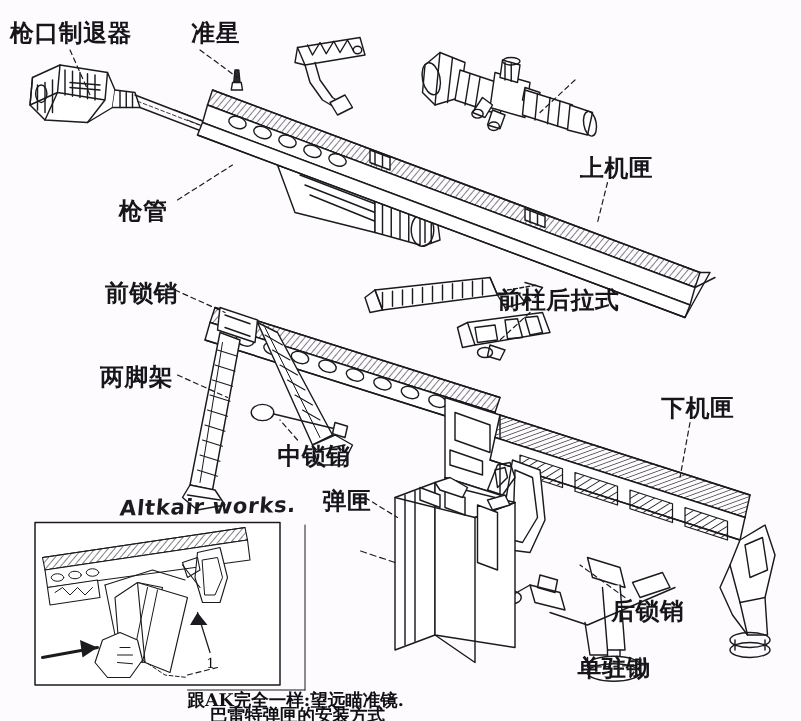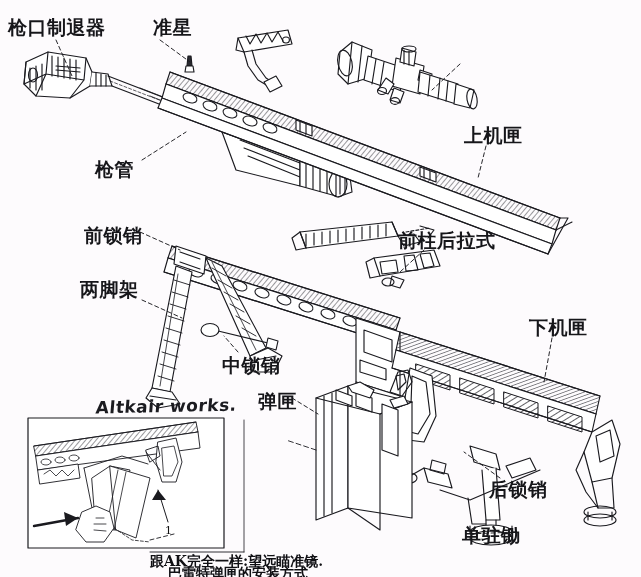--- a/index.html
+++ b/index.html
@@ -362,21 +362,21 @@
 
     </g>
   </svg>
 
   <div class="lbl s20" style="left:8px;top:18px;">枪口制退器</div>
   <div class="lbl s20" style="left:133px;top:18px;margin-left:20px;">准星</div>
   <div class="lbl s20" style="left:464px;top:126px;">上机匣</div>
   <div class="lbl s20" style="left:95px;top:160px;">枪管</div>
   <div class="lbl s20" style="left:84px;top:226px;">前锁销</div>
   <div class="lbl s20" style="left:398px;top:231px;">前柱后拉式</div>
-  <div class="lbl s20" style="left:80px;top:280px;">两脚架</div>
+  <div class="lbl s20" style="left:80px;top:293px;">两脚架</div>
   <div class="lbl s20" style="left:529px;top:318px;">下机匣</div>
   <div class="lbl s20" style="left:222px;top:356px;">中锁销</div>
   <div class="lbl s20" style="left:258px;top:392px;">弹匣</div>
   <div class="lbl s20" style="left:489px;top:480px;">后锁销</div>
   <div class="lbl s20" style="left:462px;top:526px;">单驻锄</div>
 
   <div class="wmark" style="left:96px;top:396px;">Altkair works.</div>
 
   <div class="num" style="left:165px;top:524px;">1</div>
 

